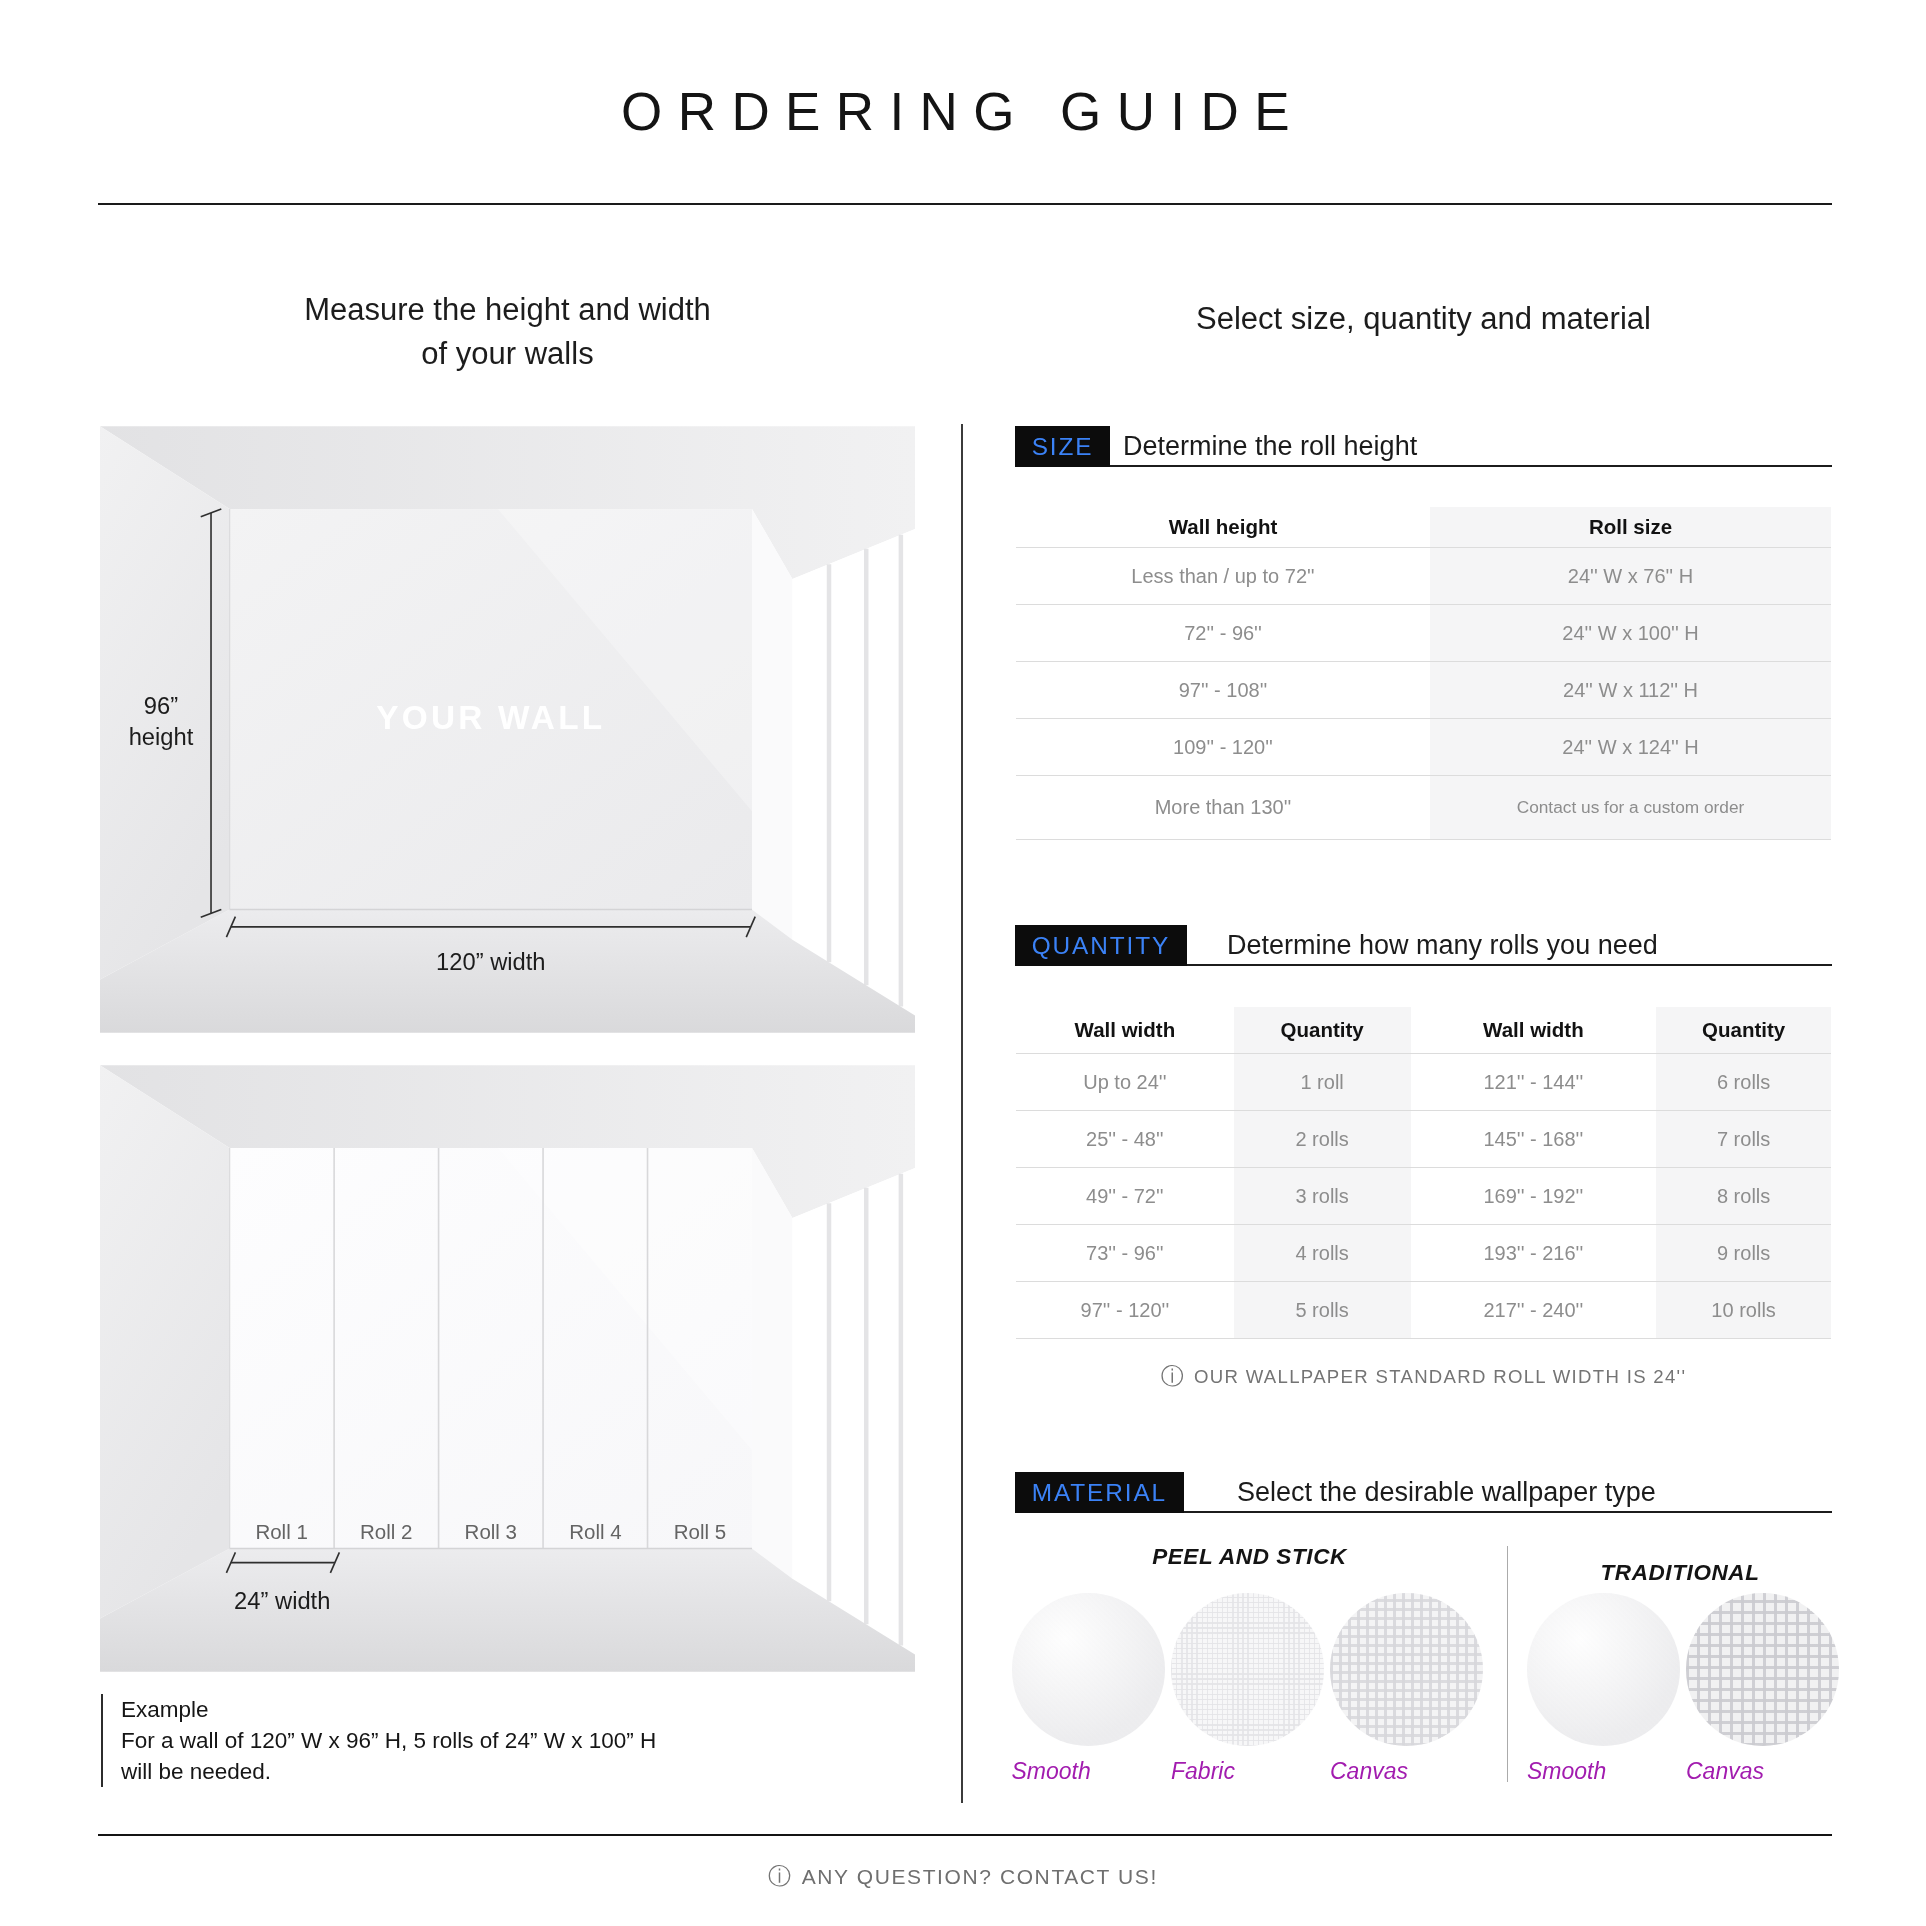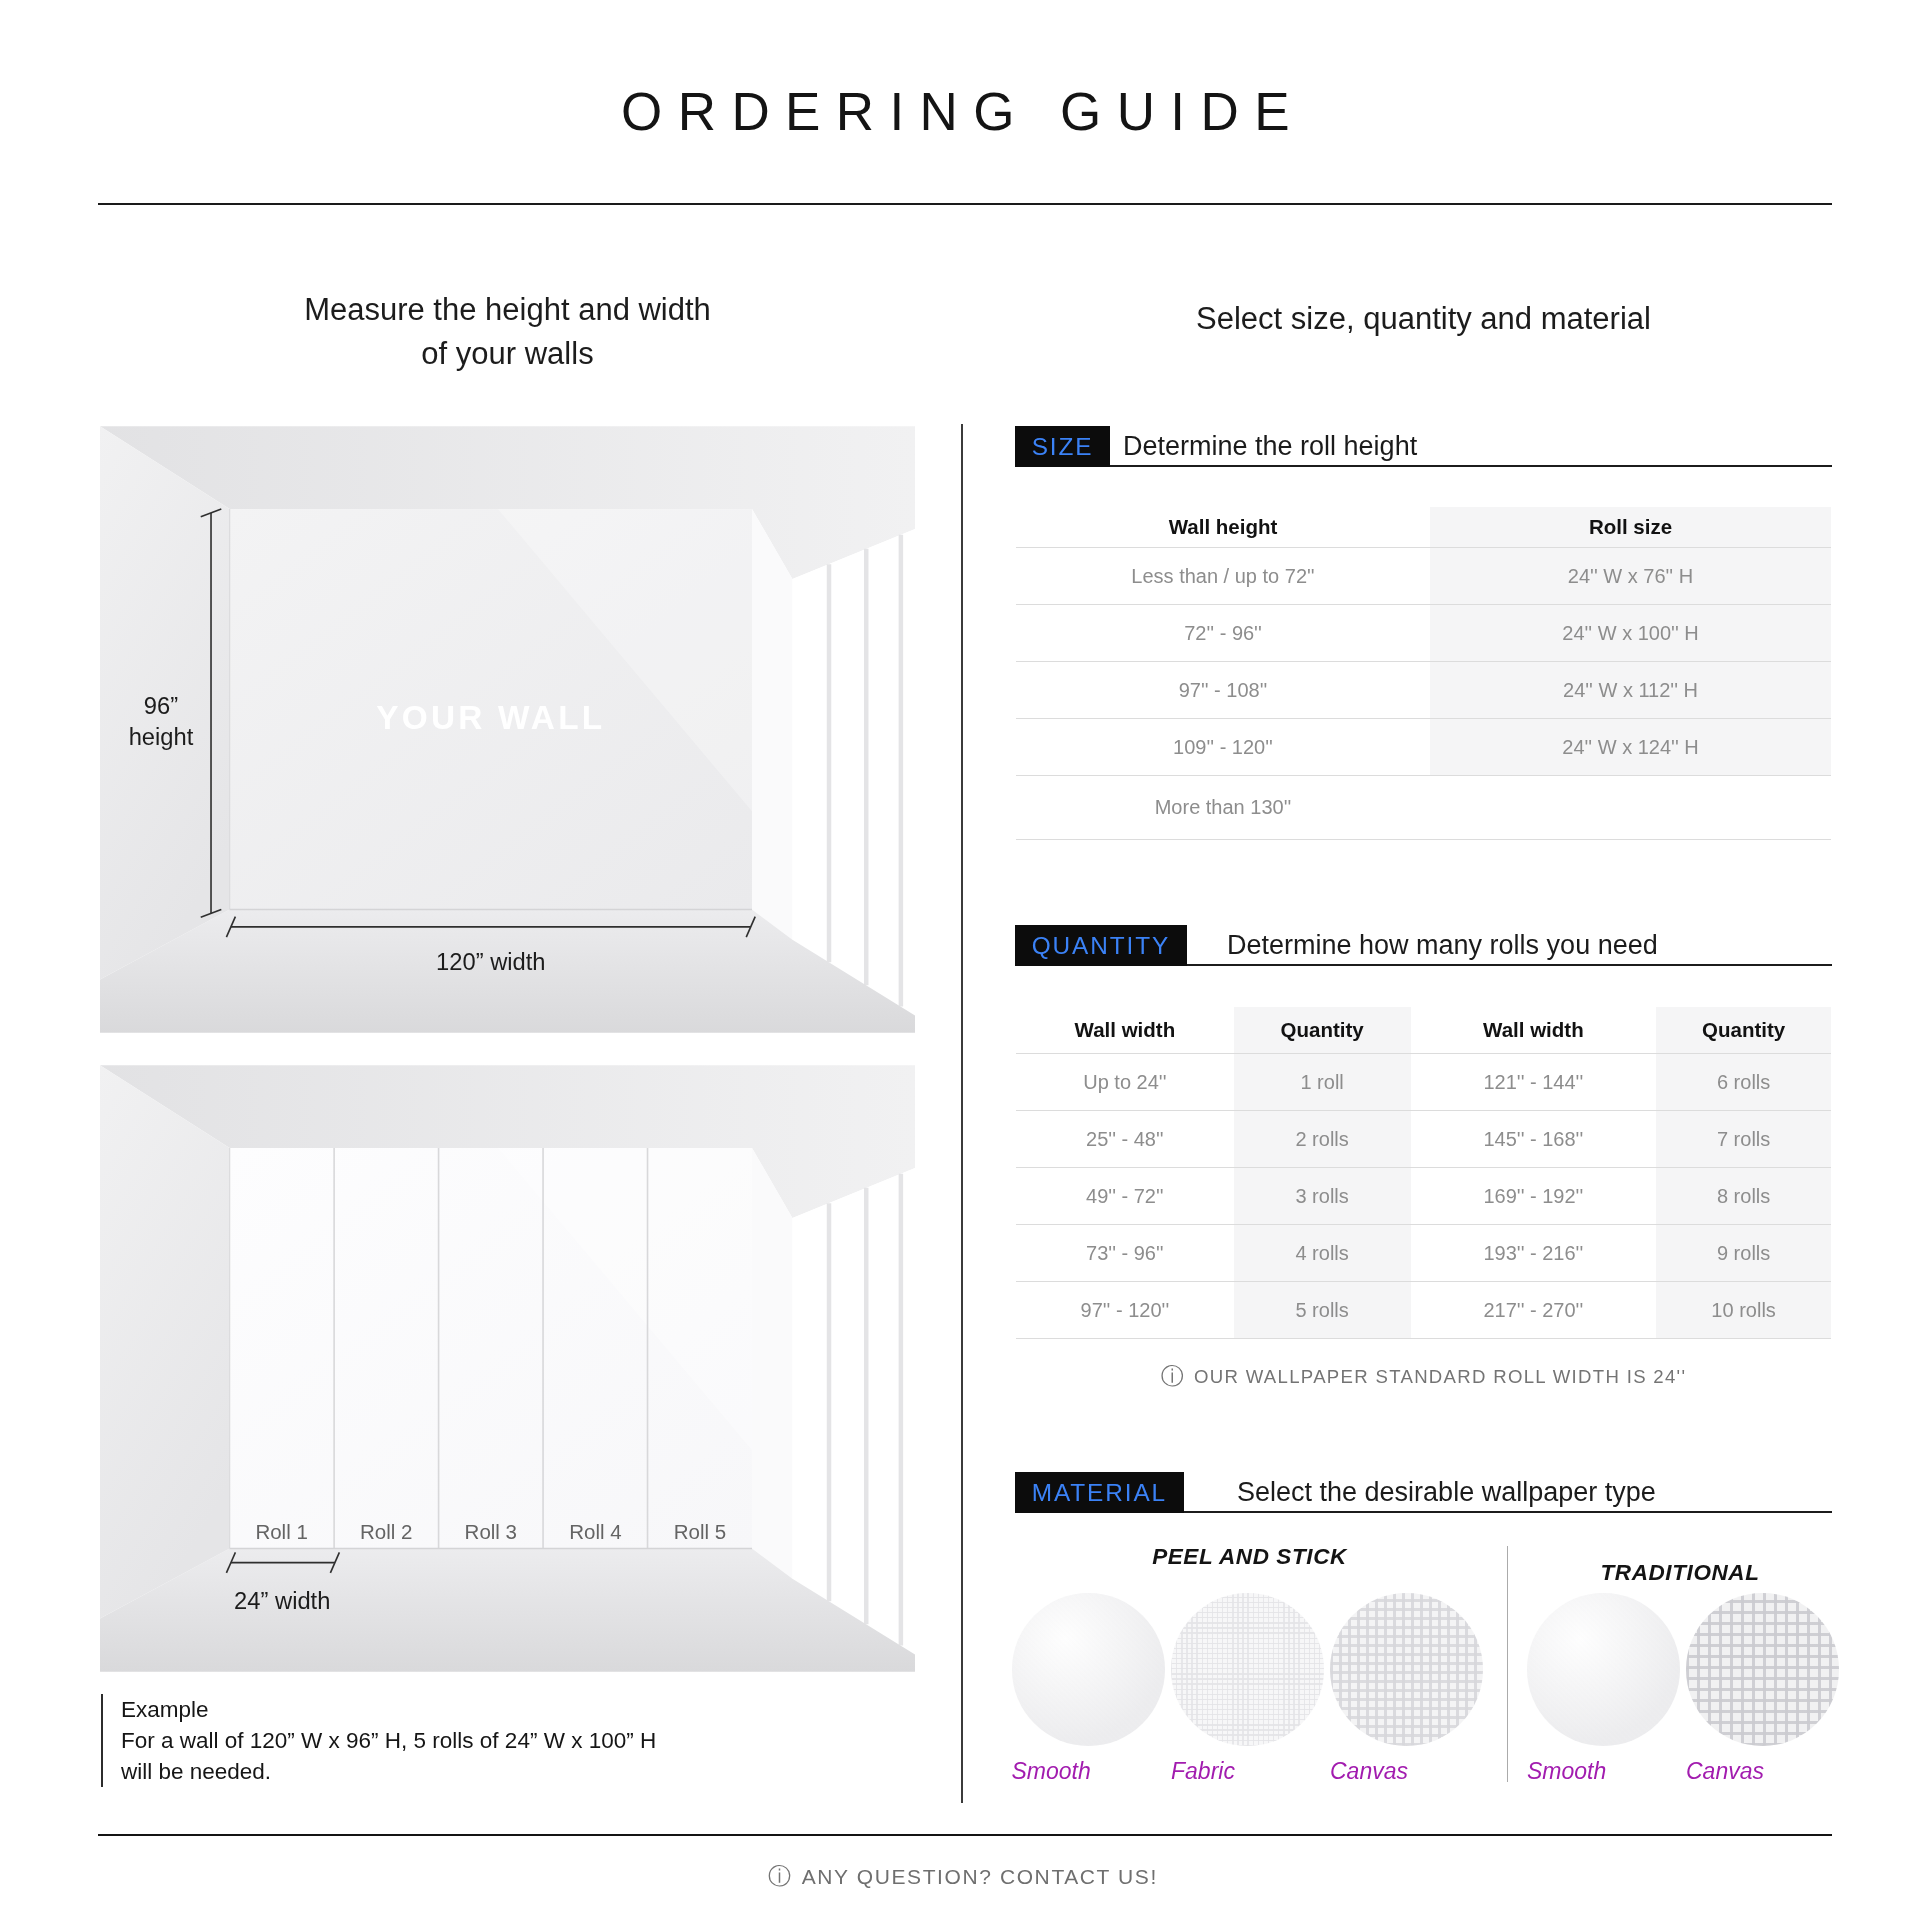--- a/index.html
+++ b/index.html
@@ -232,20 +232,21 @@
   <div class="trow drow">
     <div class="c1">97'' - 108''</div>
     <div class="c2 graybg">24'' W x 112'' H</div>
   </div>
   <div class="trow drow">
     <div class="c1">109'' - 120''</div>
     <div class="c2 graybg">24'' W x 124'' H</div>
   </div>
   <div class="trow drow tall lastline">
     <div class="c1">More than 130''</div>
+    <div class="c2 graybg">Contact us for a custom order</div>
   </div>
 </div>
 
 <div class="abs section-head" id="quantity-head">
   <div class="head-rule"></div>
   <div class="badge">QUANTITY</div>
   <div class="subtitle">Determine how many rolls you need</div>
 </div>
 
 <div class="abs tbl" id="quantity-table">
@@ -275,21 +276,21 @@
   </div>
   <div class="trow drow">
     <div class="q1">73'' - 96''</div>
     <div class="q2 graybg">4 rolls</div>
     <div class="q3">193'' - 216''</div>
     <div class="q4 graybg">9 rolls</div>
   </div>
   <div class="trow drow lastline">
     <div class="q1">97'' - 120''</div>
     <div class="q2 graybg">5 rolls</div>
-    <div class="q3">217'' - 270''</div>
+    <div class="q3">217'' - 240''</div>
     <div class="q4 graybg">10 rolls</div>
   </div>
 </div>
 
 <div class="abs note-line" id="quantity-note">
   <span class="info-glyph">ⓘ</span>
   <span>OUR WALLPAPER STANDARD ROLL WIDTH IS 24''</span>
 </div>
 
 <div class="abs section-head" id="material-head">

